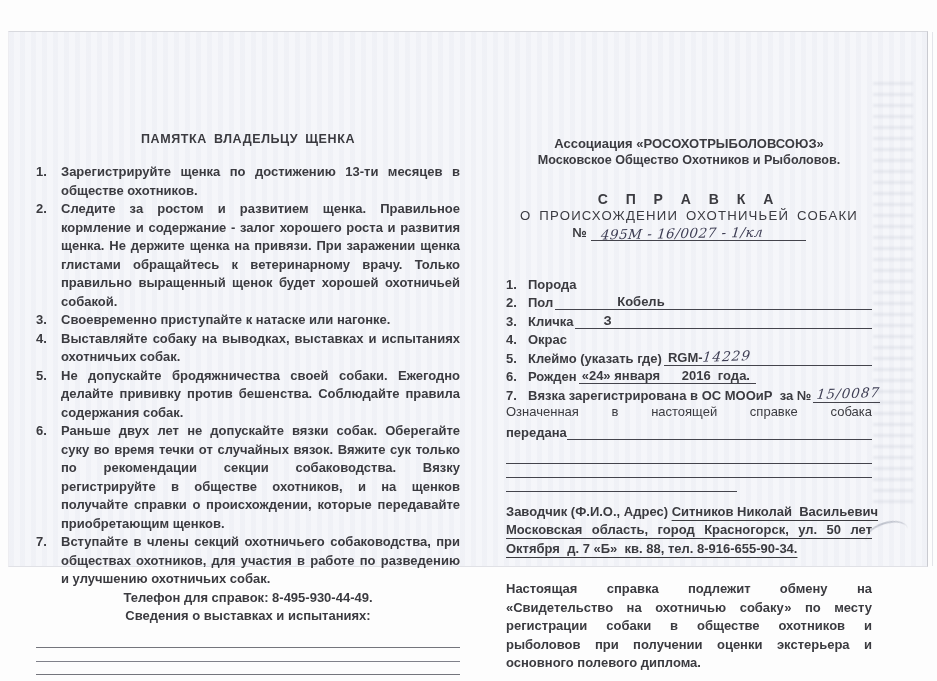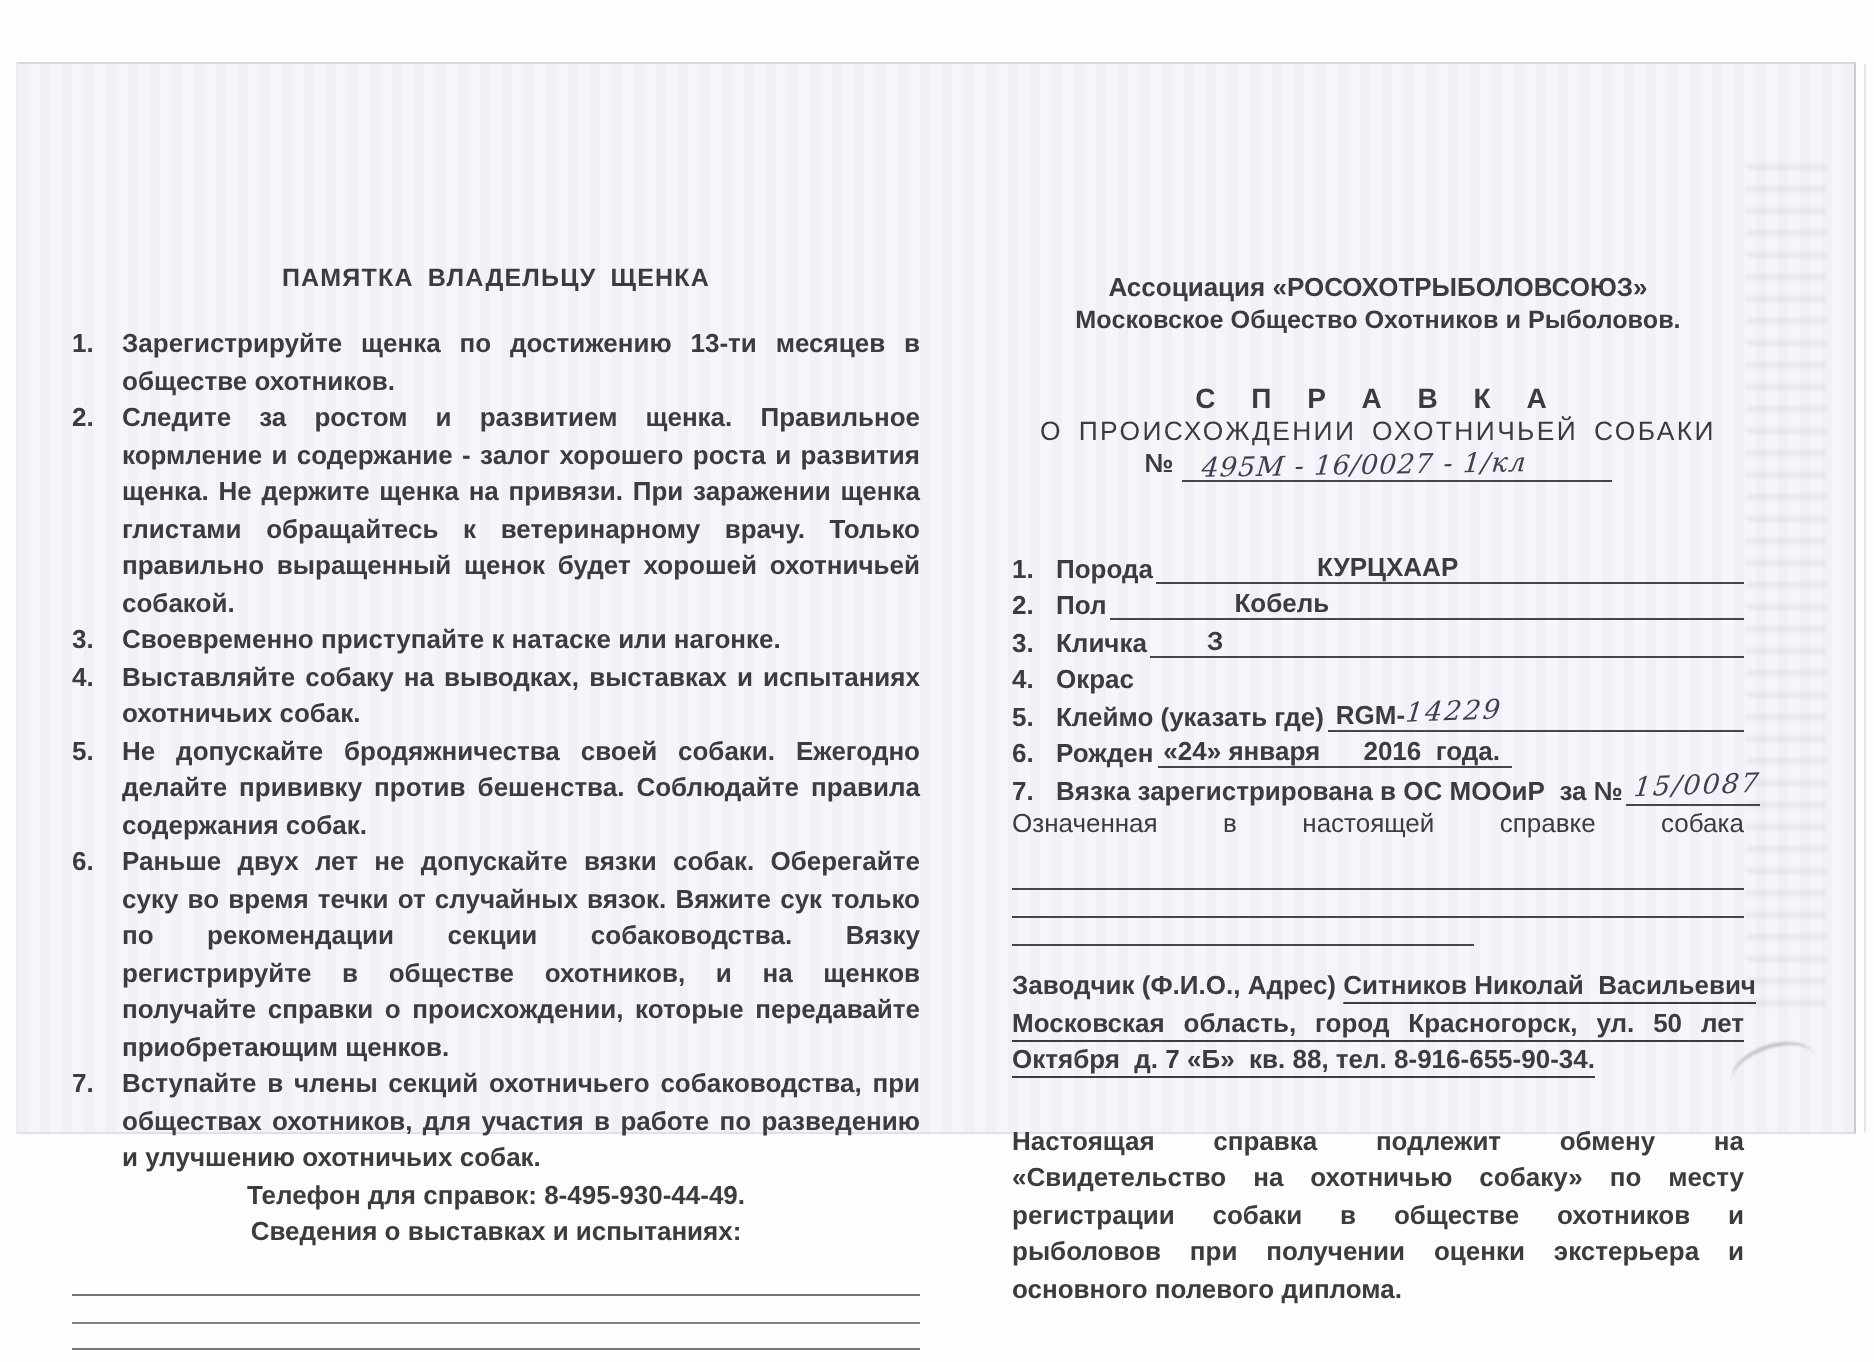--- a/index.html
+++ b/index.html
@@ -152,24 +152,20 @@
     <div class="doc-title">С П Р А В К А</div>
     <div class="doc-subtitle">О  ПРОИСХОЖДЕНИИ  ОХОТНИЧЬЕЙ  СОБАКИ</div>
     <div class="num-line">
       <span>№</span><span class="num-underline"><span class="hand">495М - 16/0027 - 1/кл</span></span>
     </div>
 
     <div class="form-fields" id="form-fields">
         <div class="field-row">
           <span class="f-num">1.</span>
           <span class="f-label">Порода</span>
-          <span class="f-line">
-            <span class="f-gap"></span>
-            <span class="f-typed">КУРЦХААР</span>
-          </span>
         </div>
         <div class="field-row">
           <span class="f-num">2.</span>
           <span class="f-label">Пол</span>
           <span class="f-line">
             <span class="f-gap"></span>
             <span class="f-typed">Кобель</span>
           </span>
         </div>
         <div class="field-row">
@@ -205,20 +201,24 @@
           <span class="f-num">7.</span>
           <span class="f-label">Вязка зарегистрирована в ОС МООиР  за №</span>
           <span class="f-line">
             <span class="f-gap"></span>
             <span class="f-hand">15/0087</span>
           </span>
         </div>
       </div>
 
     <div class="transfer-line1">Означенная в настоящей справке собака</div>
+    <div class="transfer-line2">
+      <span>передана</span>
+      <span class="transfer-fill"></span>
+    </div>
 
     <div class="blank-block">
       <div class="blank-line"></div>
       <div class="blank-line"></div>
       <div class="blank-line short"></div>
     </div>
 
     <div class="breeder">
       <div class="breeder-line1"><span>Заводчик (Ф.И.О., Адрес) </span><span class="u">Ситников Николай  Васильевич</span></div>
       <div class="addr1 u">Московская область, город Красногорск, ул. 50 лет</div>

